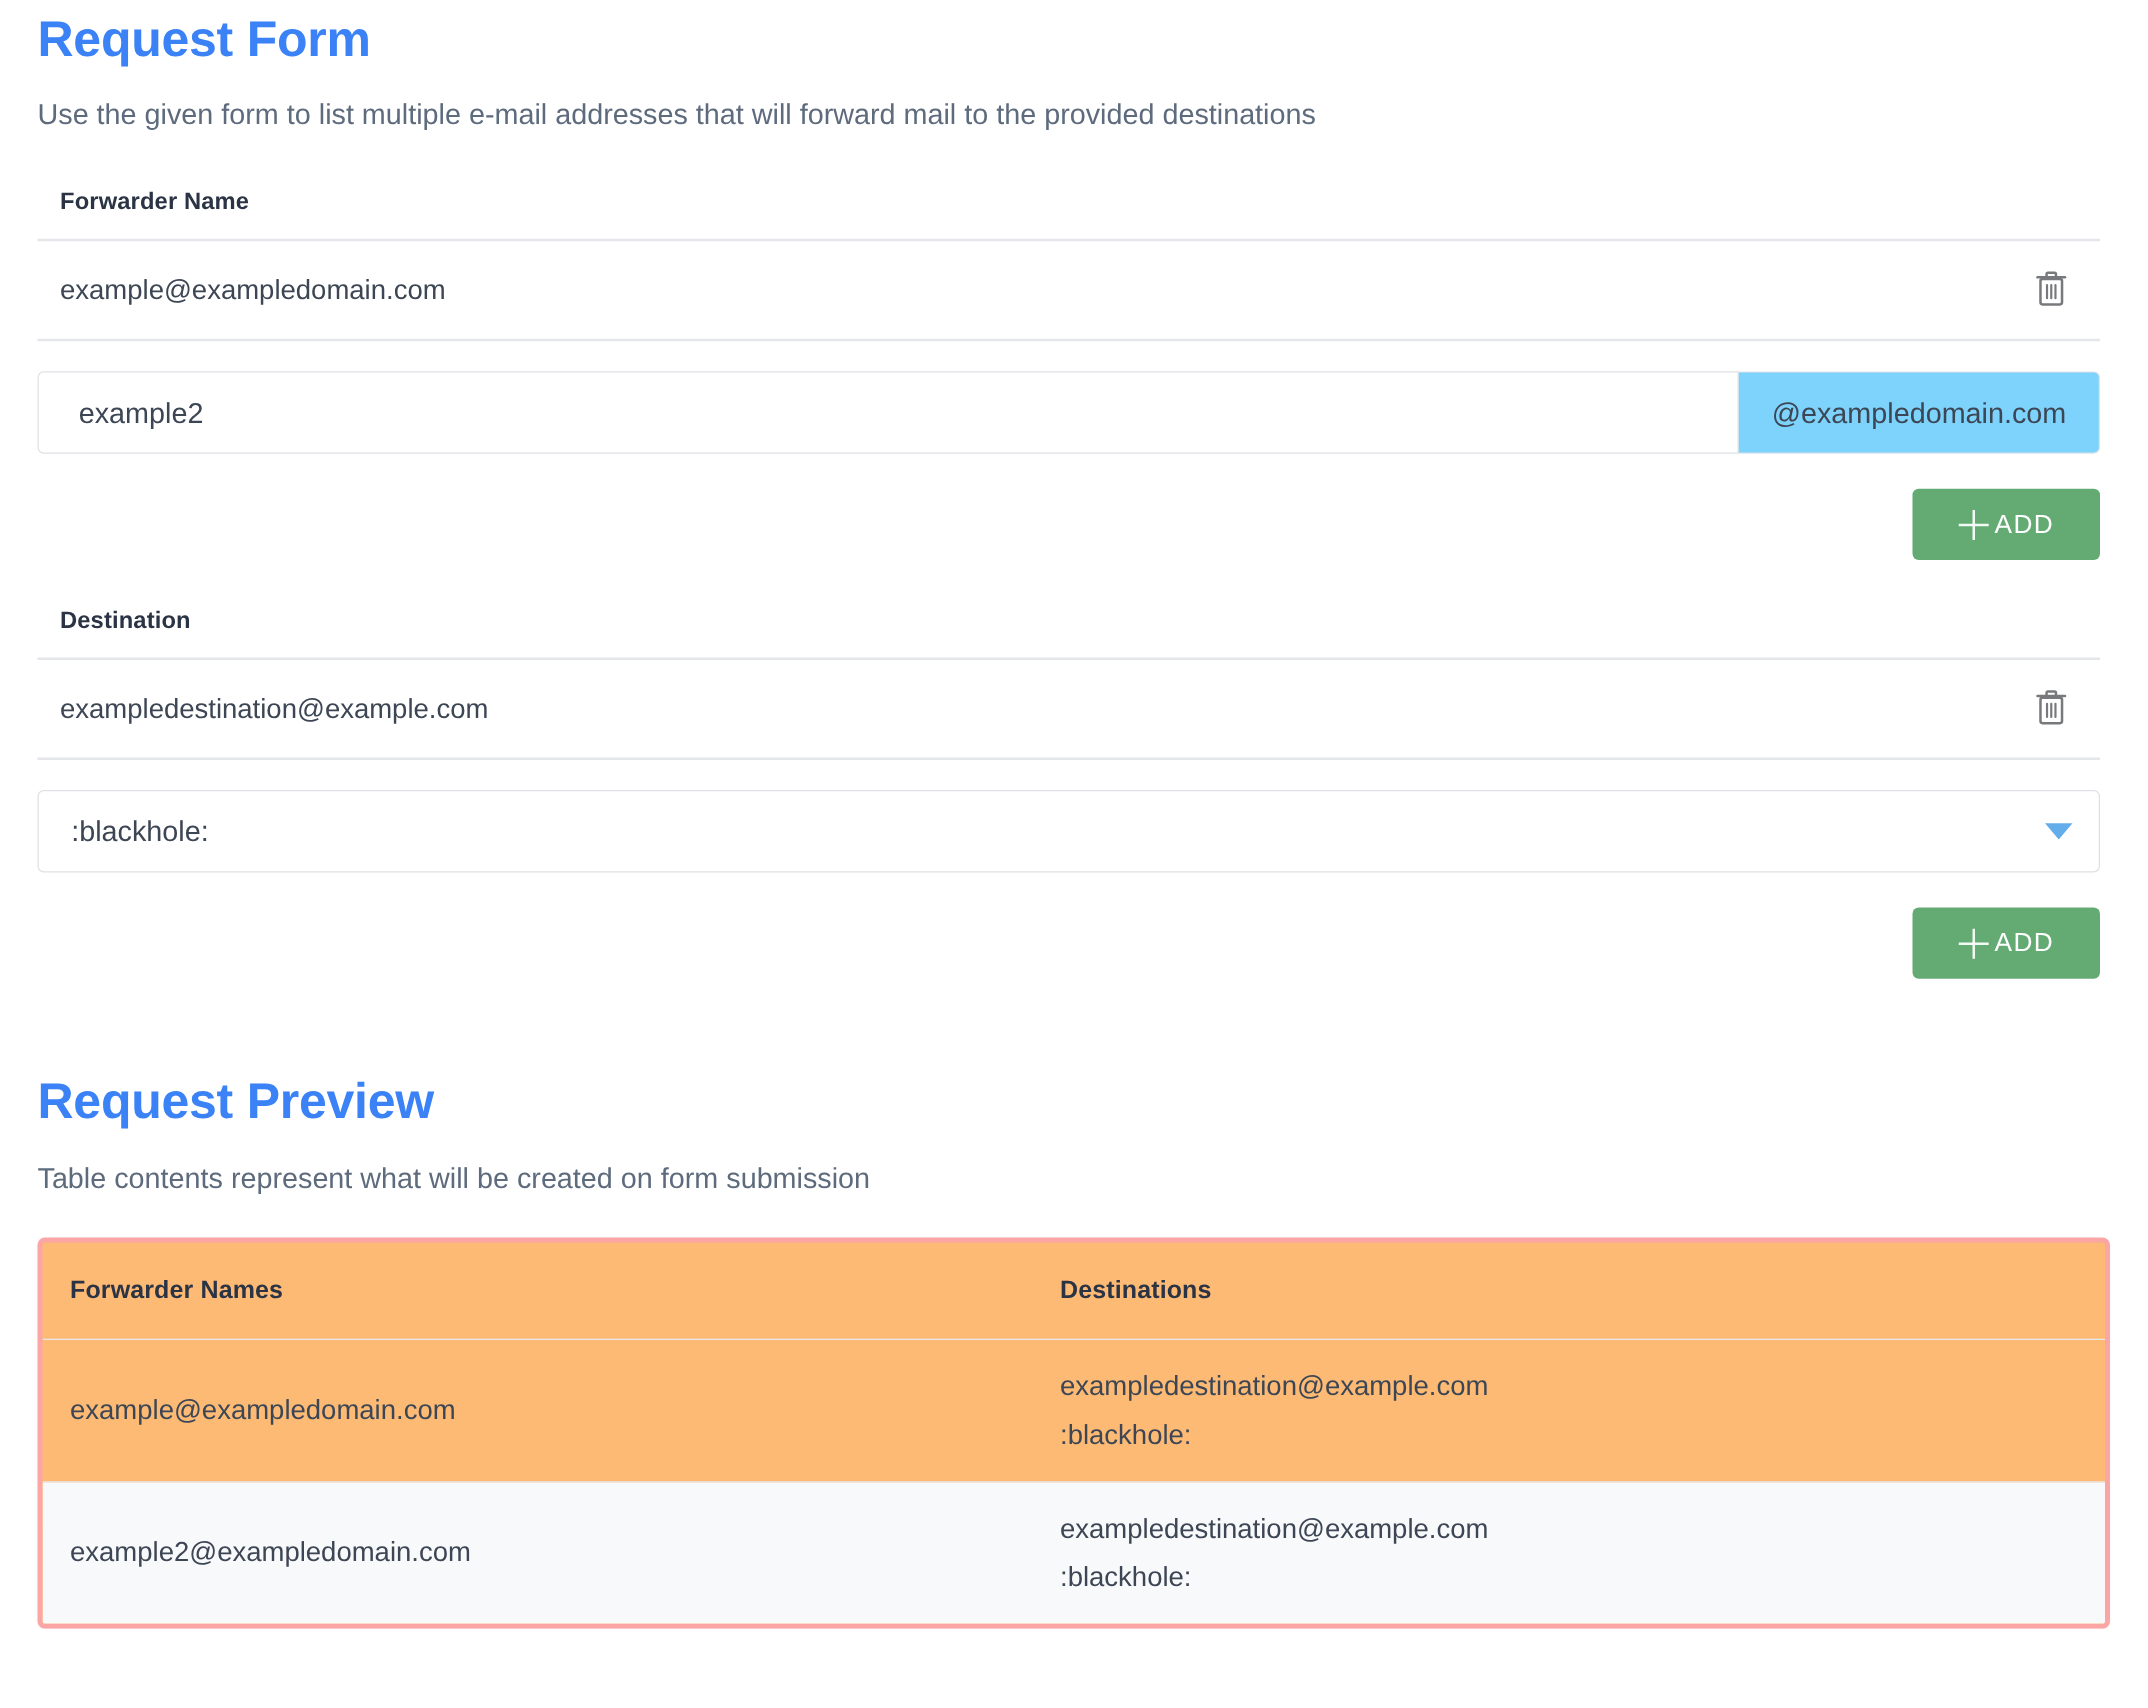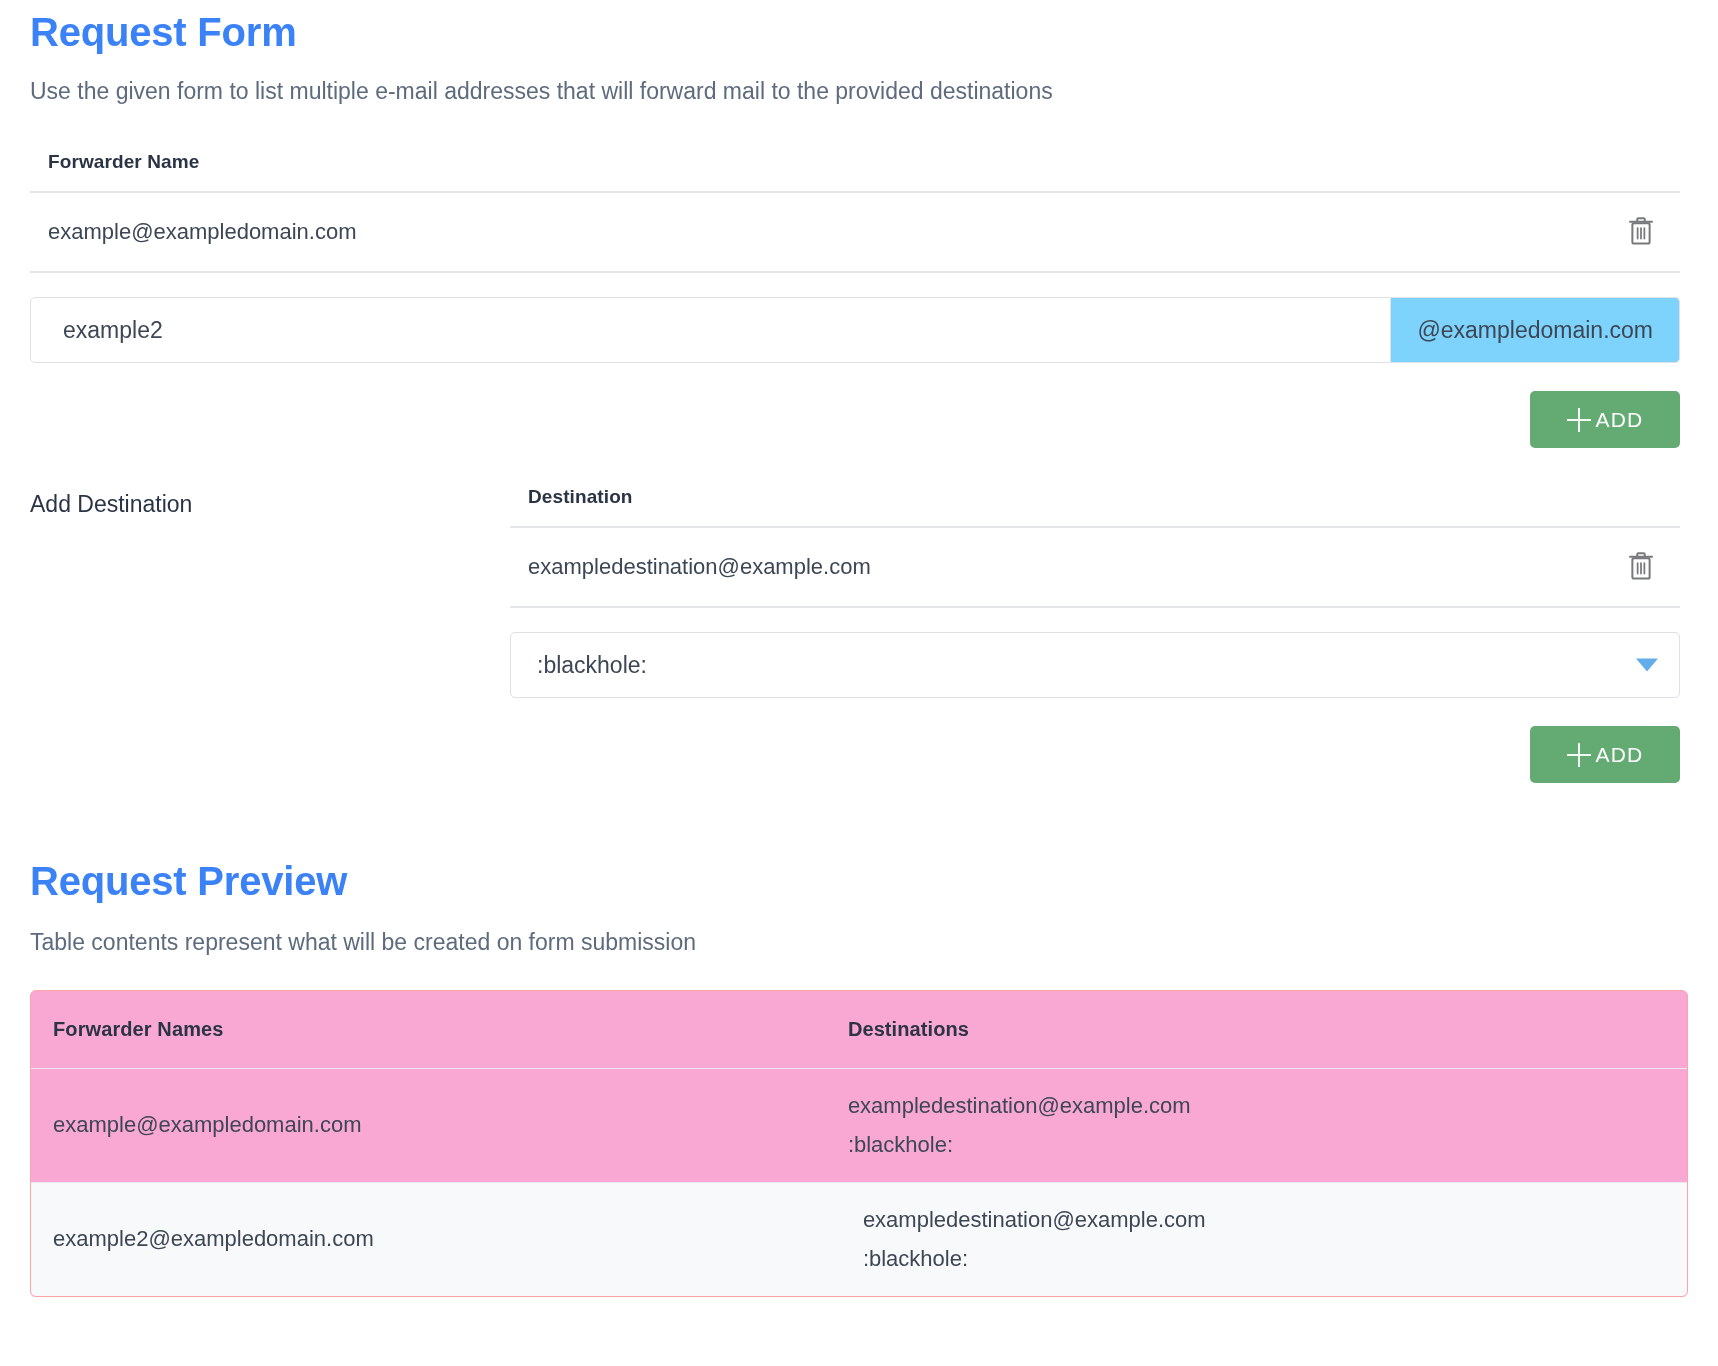--- a/index.html
+++ b/index.html
@@ -206,32 +206,32 @@
   .plus-icon::before { left: 0; top: 11px; width: 24px; height: 2px; }
   .plus-icon::after  { top: 0; left: 11px; height: 24px; width: 2px; }
 
   
   .preview-block { padding-top: 66px; }
   .preview-block .section-subtitle { padding-top: 20px; }
 
   .preview-table {
     margin-top: 32px;
     width: 100%;
-    border: 1px solid #fca5a5;
+    border: 4px solid #fca5a5;
     border-radius: 6px;
     overflow: hidden;
-    background: #f9a8d4;
+    background: #fdba74;
     box-shadow: 0 1px 2px rgba(0,0,0,0.04);
   }
   .ptable-row {
     display: flex;
     align-items: center;
     border-bottom: 1px solid #e6e8ec;
   }
-  .ptable-row:last-child { border-bottom: none; gap: 15px; }
+  .ptable-row:last-child { border-bottom: none; }
   .ptable-row.header { min-height: 78px; }
   .ptable-row.body-row { min-height: 94px; }
   .ptable-row.striped { background: #f8f9fb; }
 
   .pcell {
     padding: 18px 22px;
     font-size: 22px;
     color: #3d4654;
     line-height: 1.75;
   }
@@ -291,21 +291,20 @@
             <span class="plus-icon"></span>
             <span>ADD</span>
           </button>
         </div>
 
       </div>
     </div>
 
     <div class="form-row second">
 
-      <div class="row-label">Add Destination</div>
 
       <div class="row-body">
 
         <div class="list-head">Destination</div>
 
         <div class="list-divider"></div>
 
         <div class="list-item">
           <span class="list-item-text">exampledestination@example.com</span>
           <button class="trash-btn">

